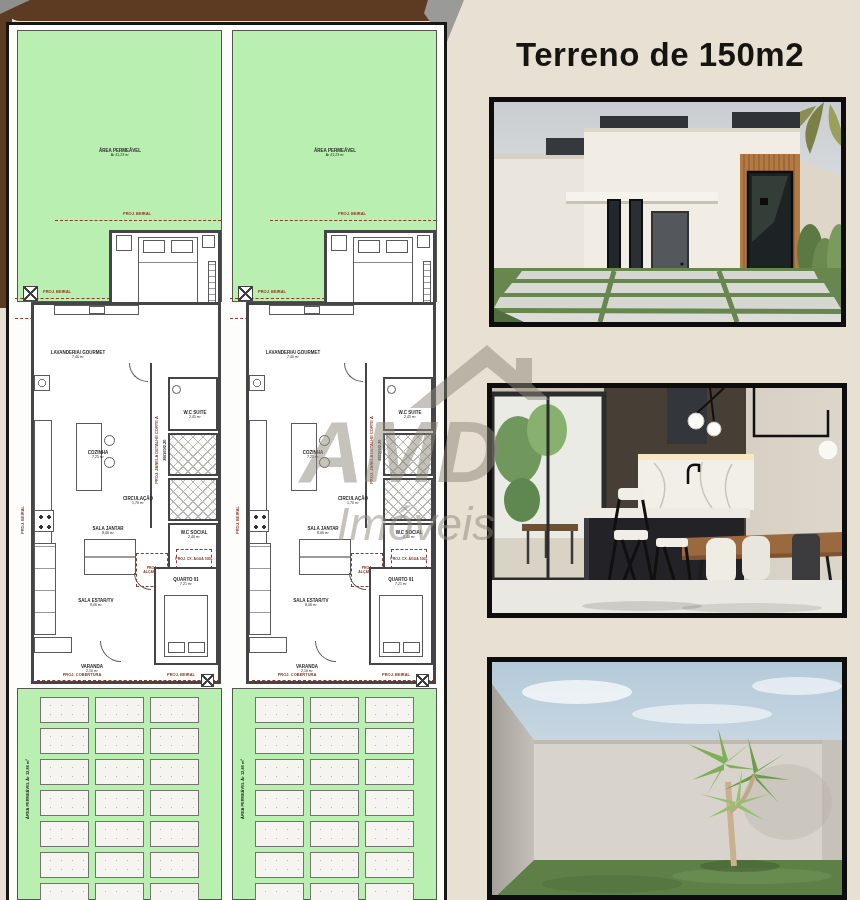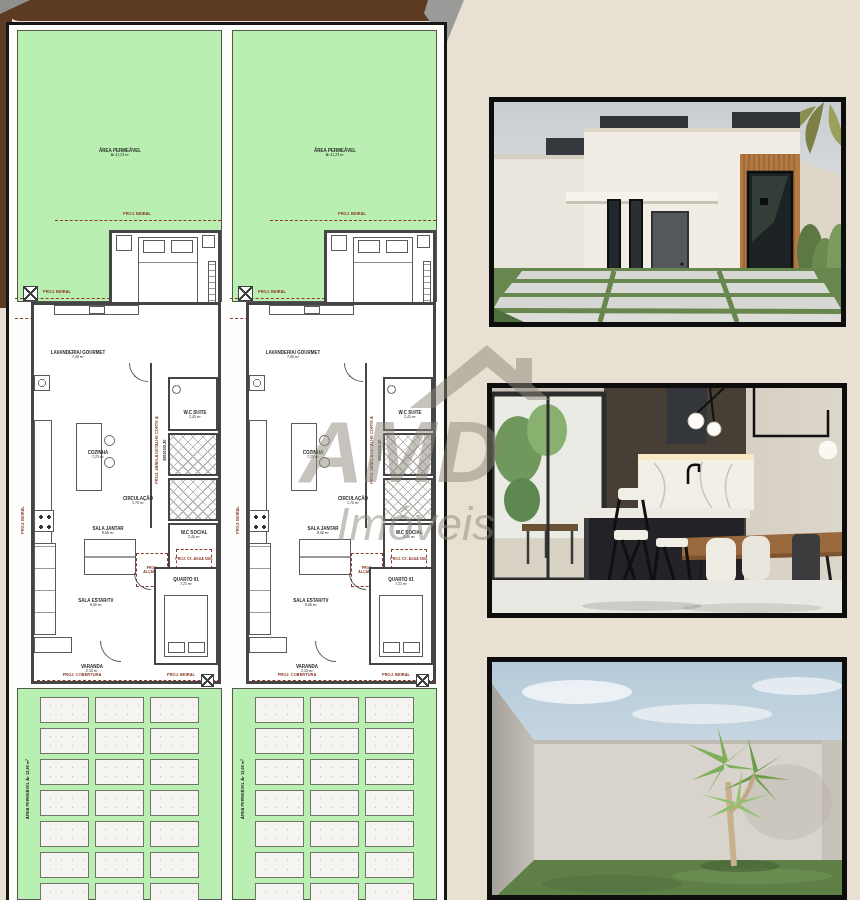--- a/index.html
+++ b/index.html
@@ -364,20 +364,21 @@
             <div class="paver"></div>
             <div class="paver"></div>
             <div class="paver"></div>
             <div class="paver"></div>
             <div class="paver"></div>
           </div>
       </div>
     </div>
     </div>
 
+  <div class="heading">Terreno de 150m2</div>
 
   <div class="photo" id="photo1">
     <svg viewBox="0 0 347 220" preserveAspectRatio="none">
       <defs>
         <linearGradient id="sky1" x1="0" y1="0" x2="0" y2="1">
           <stop offset="0" stop-color="#c9cdd1"></stop>
             <stop offset="1" stop-color="#f2f2f0"></stop>
         </linearGradient>
       </defs>
       <g>

